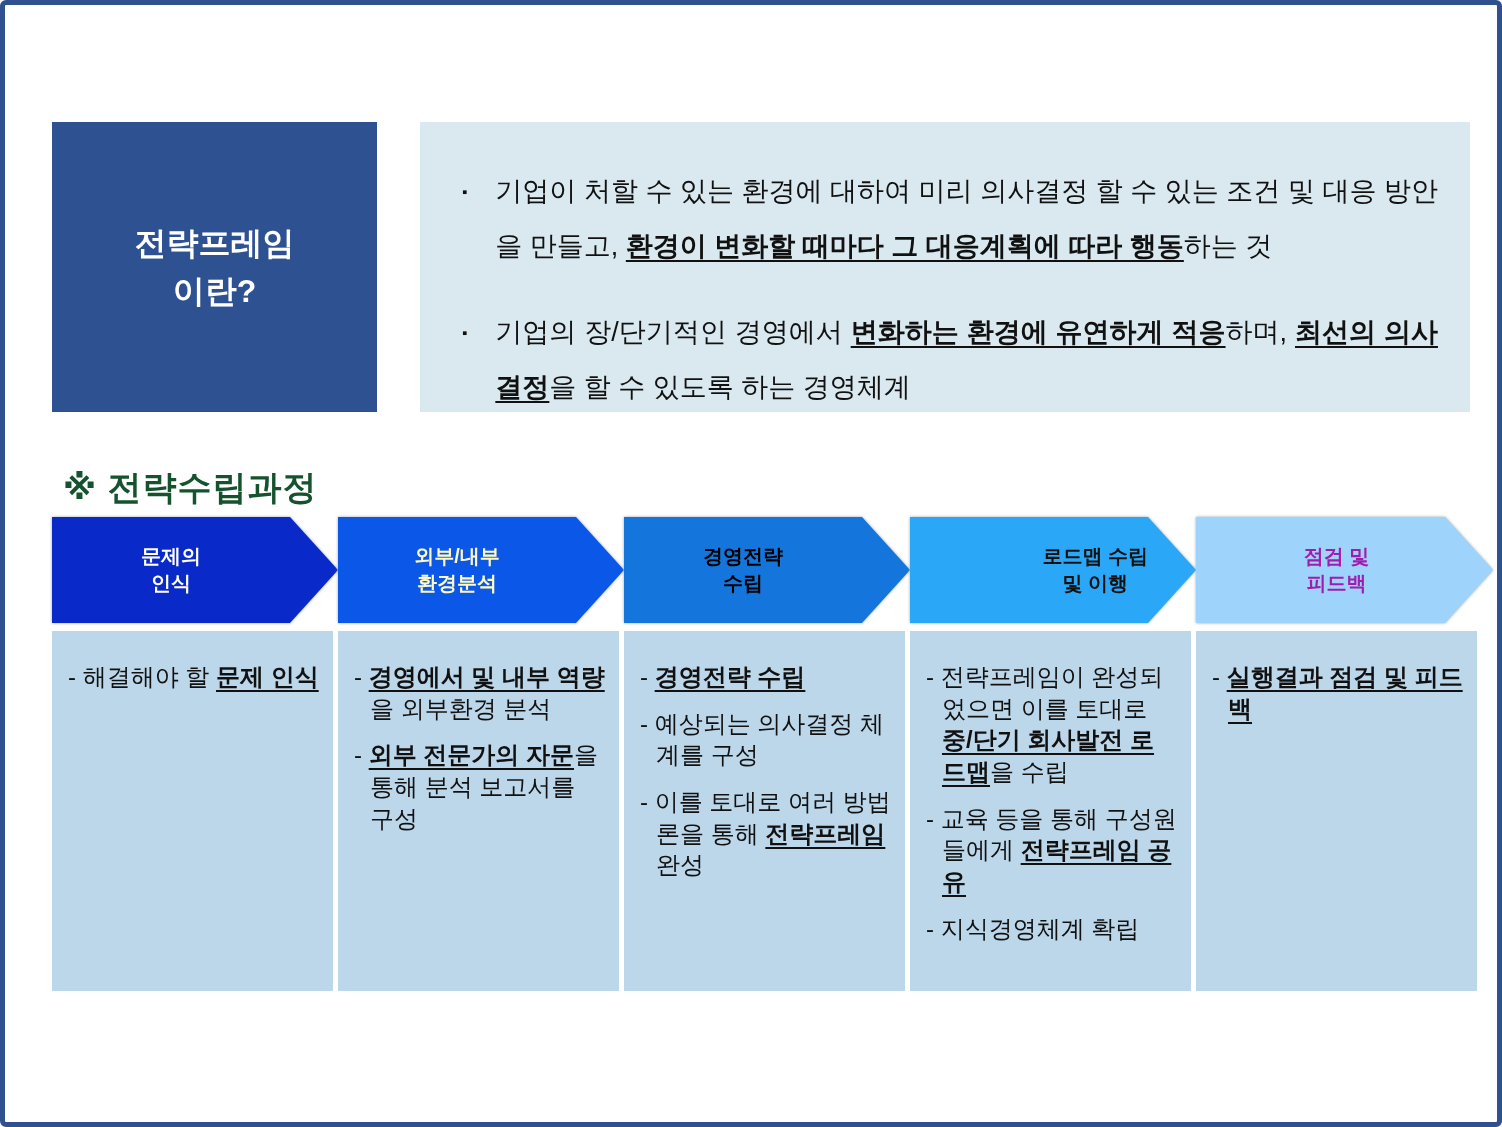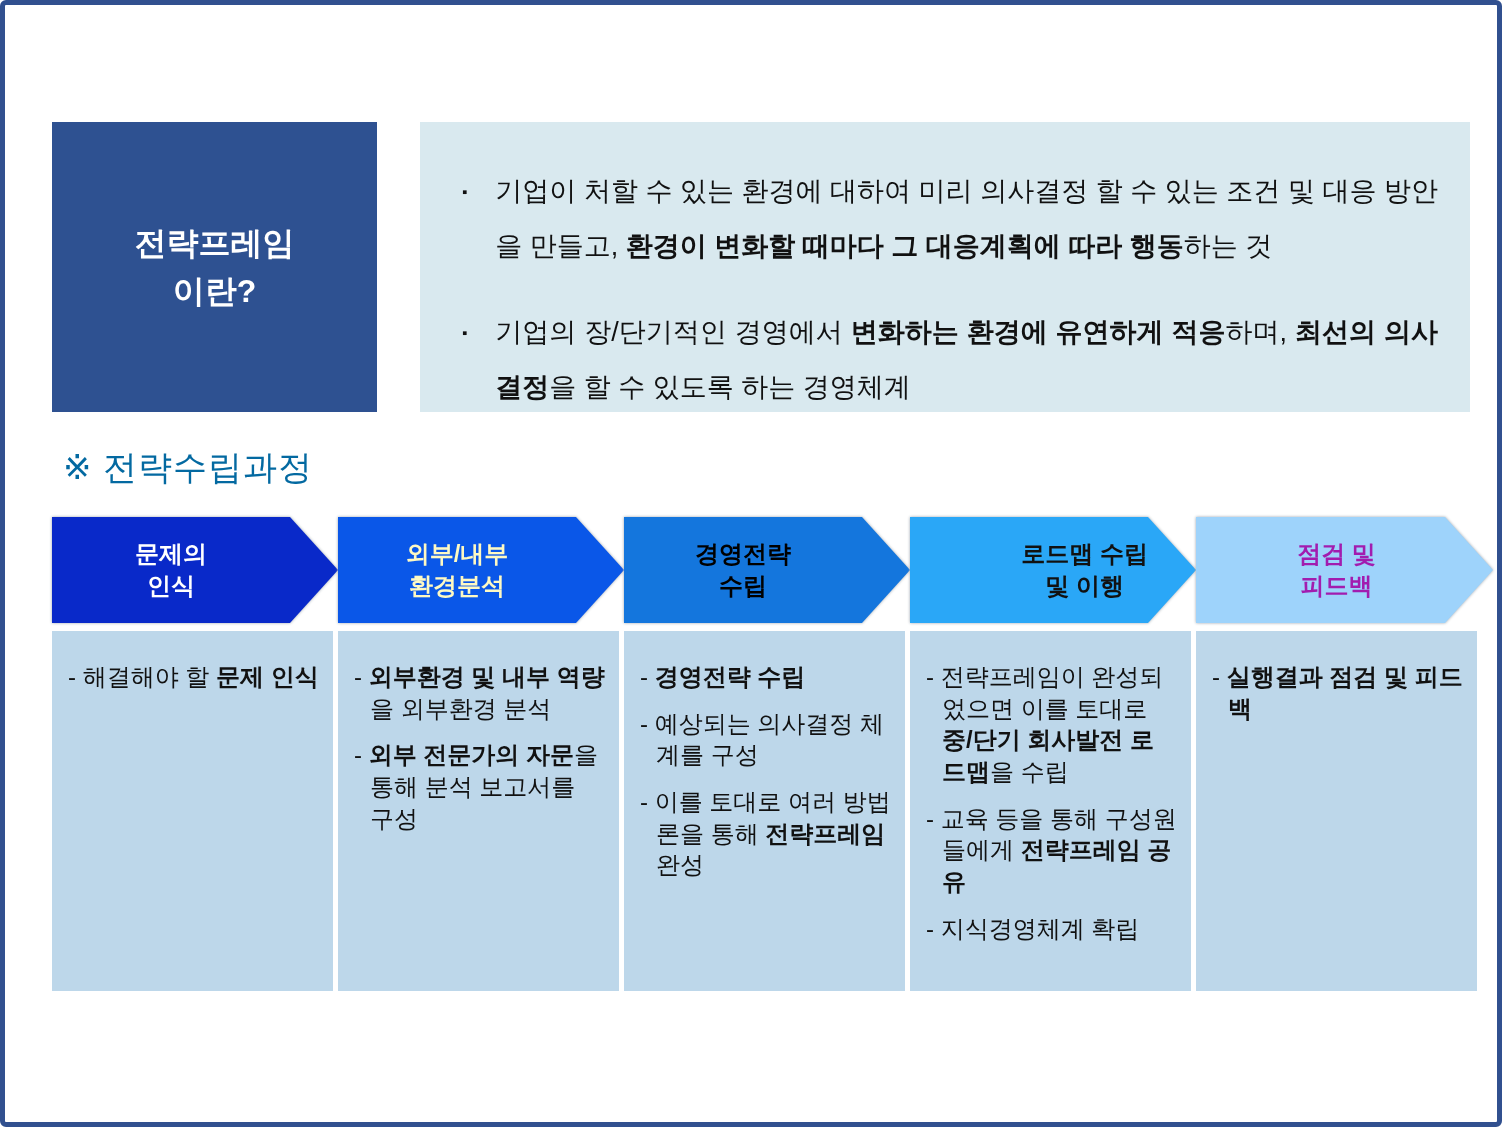--- a/index.html
+++ b/index.html
@@ -40,28 +40,29 @@
     font-size: 15px; line-height: 1; color: #111111;
     margin: 20px 28px 0 2px;
   }
   .def-text {
     flex: 1 1 auto;
     font-size: 27px; line-height: 2.05;
     text-align: justify; color: #111111;
   }
   .def-text .strong, .item .strong {
     font-weight: bold;
+    text-decoration: underline;
     text-decoration-thickness: 2px;
     text-underline-offset: 5px;
   }
 
   
   .section-heading {
-    position: absolute; left: 58px; top: 440px;
-    font-size: 34px; font-weight: normal; color: #0369a1;
+    position: absolute; left: 58px; top: 460px;
+    font-size: 34px; font-weight: bold; color: #14532d;
     letter-spacing: 1px;
   }
 
   
   .process {
     position: absolute; left: 47px; top: 512px;
     width: 1425px;
     display: flex; gap: 5px;
   }
   .step { flex: 1 1 0; position: relative; }
@@ -74,21 +75,21 @@
     z-index: 1;
   }
   .step:last-child .arrow-wrap { width: calc(100% + 16px); }
   .arrow {
     width: 100%; height: 100%;
     clip-path: polygon(0 0, calc(100% - 48px) 0, 100% 50%, calc(100% - 48px) 100%, 0 100%);
     display: flex; align-items: center; justify-content: center;
     padding-right: 48px;
   }
   .arrow-label {
-    font-size: 24px; font-weight: bold;
+    font-size: 20px; font-weight: bold;
     text-align: center; line-height: 1.35; white-space: pre-line;
   }
 
   .content-box {
     margin-top: 8px;
     height: 360px;
     background: #bdd7ea;
     padding: 30px 14px 0 16px;
     font-size: 24px; line-height: 1.32; color: #111111;
   }
@@ -134,21 +135,21 @@
     </div>
 
     <div class="step">
       <div class="arrow-wrap">
         <div class="arrow" style="background: rgb(10, 87, 232); color: #fef9c3;">
           <span class="arrow-label">외부/내부
 환경분석</span>
         </div>
       </div>
       <div class="content-box">
-        <div class="item"><span class="strong">외부환경 및 내부 역량</span><span>을 외부환경 분석</span></div>
+        <div class="item"><span class="strong">경영에서 및 내부 역량</span><span>을 외부환경 분석</span></div>
         <div class="item"><span class="strong">외부 전문가의 자문</span><span>을 통해 분석 보고서를 구성</span></div>
       </div>
     </div>
 
     <div class="step">
       <div class="arrow-wrap">
         <div class="arrow" style="background: rgb(20, 118, 221); color: #000000;">
           <span class="arrow-label">경영전략
 수립</span>
         </div>

